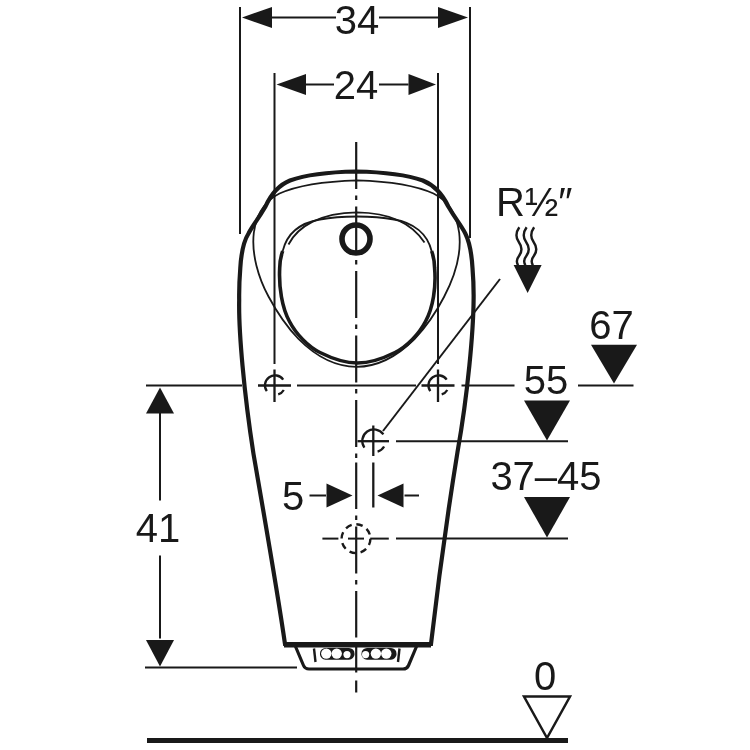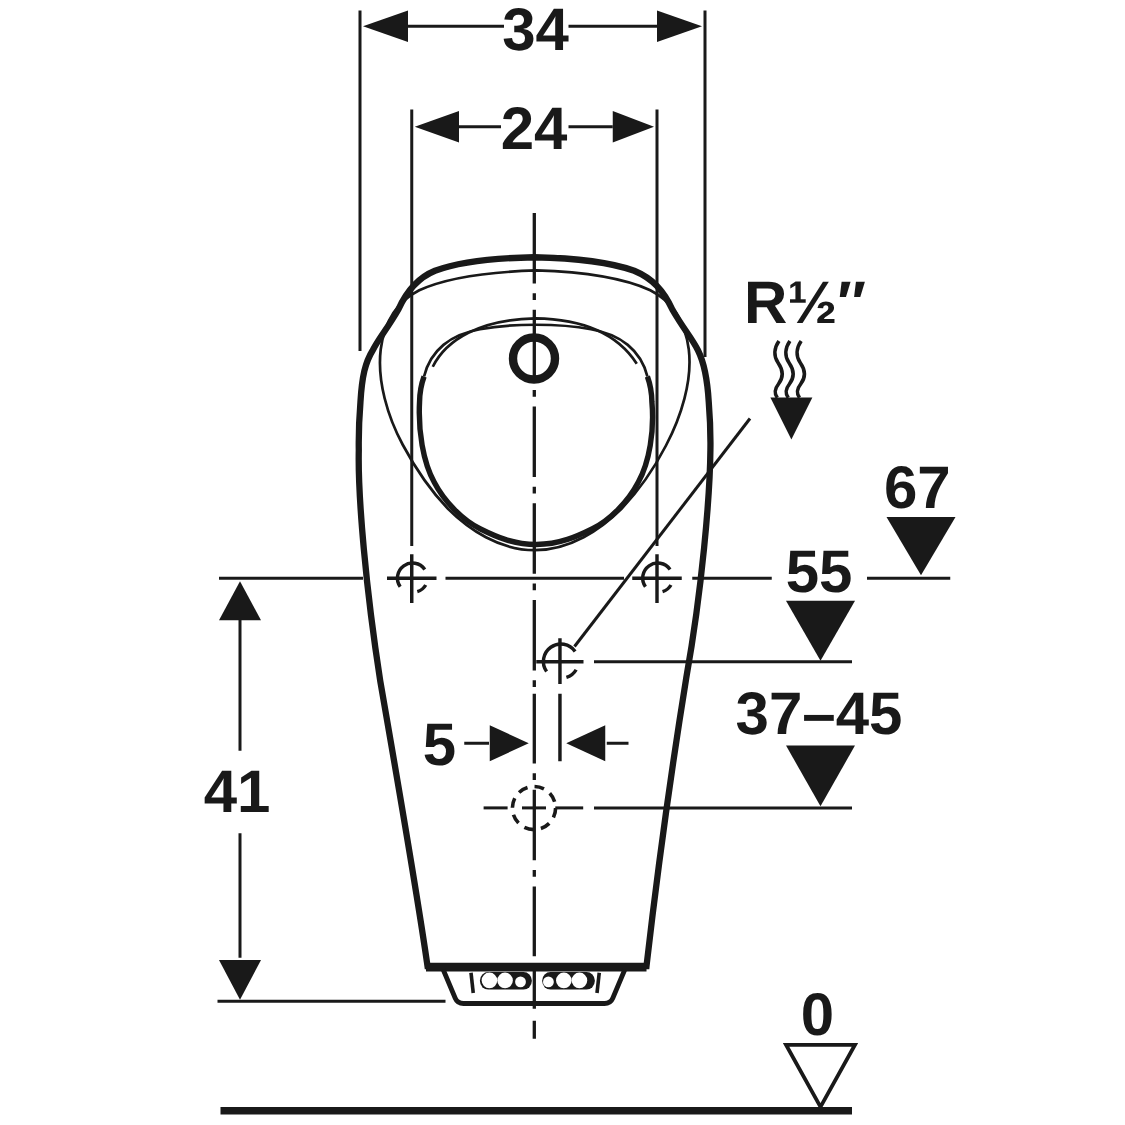--- a/index.html
+++ b/index.html
@@ -1,16 +1,16 @@
 <!DOCTYPE html>
 <html><head>
 <meta charset="utf-8">
 <style>
 html,body{margin:0;padding:0;background:#fff;}
-#c{width:750px;height:750px;position:relative;font-weight:bold;}
+#c{width:750px;height:750px;position:relative;}
 text{font-family:"Liberation Sans",sans-serif;fill:#191919;}
 </style>
 </head>
 <body>
 <div id="c">
 <svg width="750" height="750" viewBox="0 0 750 750">
 <rect x="0" y="0" width="750" height="750" fill="#ffffff"></rect>
 <g stroke="#191919" fill="none" stroke-linecap="butt">
 
 <path d="M356.2 142 V459" stroke-width="2.2" stroke-dasharray="47 6.5 4.5 6.5"></path>

